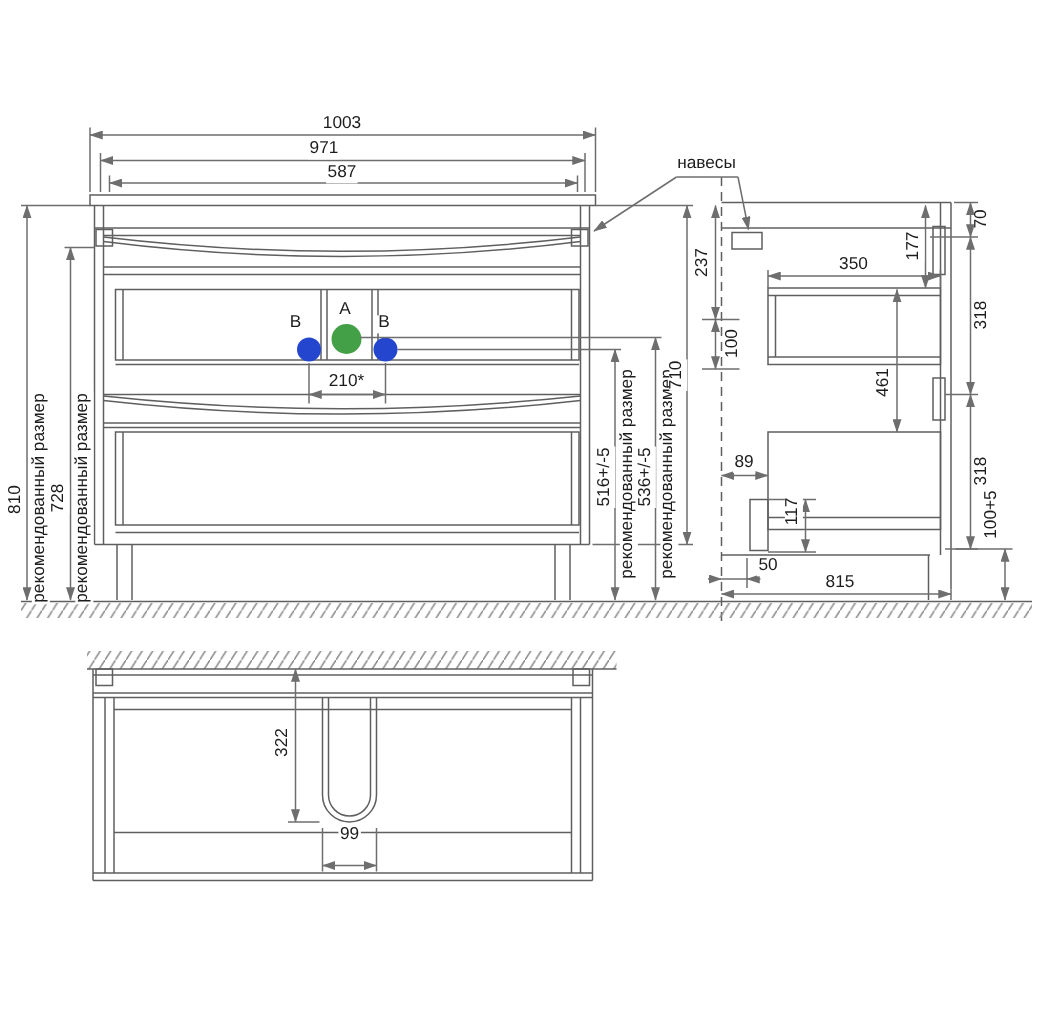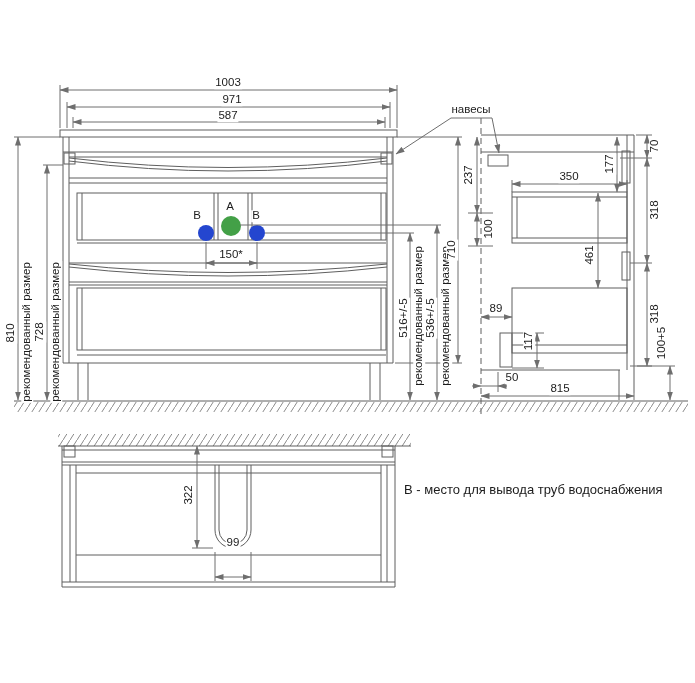--- a/index.html
+++ b/index.html
@@ -192,35 +192,35 @@
 
     <line x1="192" y1="548" x2="213" y2="548"></line>
     <line x1="197" y1="446" x2="197" y2="548" marker-start="url(#arw)" marker-end="url(#arw)"></line>
     <line x1="215" y1="552" x2="215" y2="581"></line>
     <line x1="251" y1="552" x2="251" y2="581"></line>
     <line x1="215" y1="577" x2="251" y2="577" marker-start="url(#arw)" marker-end="url(#arw)"></line>
   </g>
 </svg>
 
 <div class="lbl" style="left:228px;top:83px">1003</div>
-<div class="lbl" style="left:232px;top:100px">971</div>
+<div class="lbl" style="left:216px;top:100px">971</div>
 <div class="lbl" style="left:228px;top:116px">587</div>
 
 <div class="lbl rot" style="left:11px;top:333px">810</div>
 <div class="lbl rot" style="left:27px;top:332px">рекомендованный размер</div>
 <div class="lbl rot" style="left:40px;top:332px">728</div>
 <div class="lbl rot" style="left:56px;top:332px">рекомендованный размер</div>
 
 <div class="lbl rot" style="left:404px;top:318px">516+/-5</div>
 <div class="lbl rot" style="left:419px;top:316px">рекомендованный размер</div>
 <div class="lbl rot" style="left:431px;top:318px">536+/-5</div>
 <div class="lbl rot" style="left:446px;top:316px">рекомендованный размер</div>
 <div class="lbl rot" style="left:452px;top:250px">710</div>
 
-<div class="lbl" style="left:231px;top:255px">150*</div>
+<div class="lbl" style="left:231px;top:255px">210*</div>
 <div class="lbl" style="left:230px;top:207px">A</div>
 <div class="lbl" style="left:197px;top:216px">B</div>
 <div class="lbl" style="left:256px;top:216px">B</div>
 
 <div class="lbl" style="left:471px;top:110px">навесы</div>
 
 <div class="lbl rot" style="left:655px;top:146px">70</div>
 <div class="lbl rot" style="left:469px;top:175px">237</div>
 <div class="lbl rot" style="left:610px;top:164px">177</div>
 <div class="lbl" style="left:569px;top:177px">350</div>
@@ -228,17 +228,16 @@
 <div class="lbl rot" style="left:489px;top:229px">100</div>
 <div class="lbl rot" style="left:590px;top:255px">461</div>
 <div class="lbl" style="left:496px;top:309px">89</div>
 <div class="lbl rot" style="left:529px;top:341px">117</div>
 <div class="lbl rot" style="left:655px;top:314px">318</div>
 <div class="lbl rot" style="left:662px;top:343px">100+5</div>
 <div class="lbl" style="left:512px;top:378px">50</div>
 <div class="lbl" style="left:560px;top:389px">815</div>
 
 <div class="lbl rot" style="left:189px;top:495px">322</div>
-<div class="lbl" style="left:233px;top:543px">99</div>
-
-<div class="lbl left legend" style="left:403px;top:489px">B - место для вывода труб водоснабжения</div>
+<div class="lbl" style="left:233px;top:557px">99</div>
+
 
 </div>
 
 </body></html>

